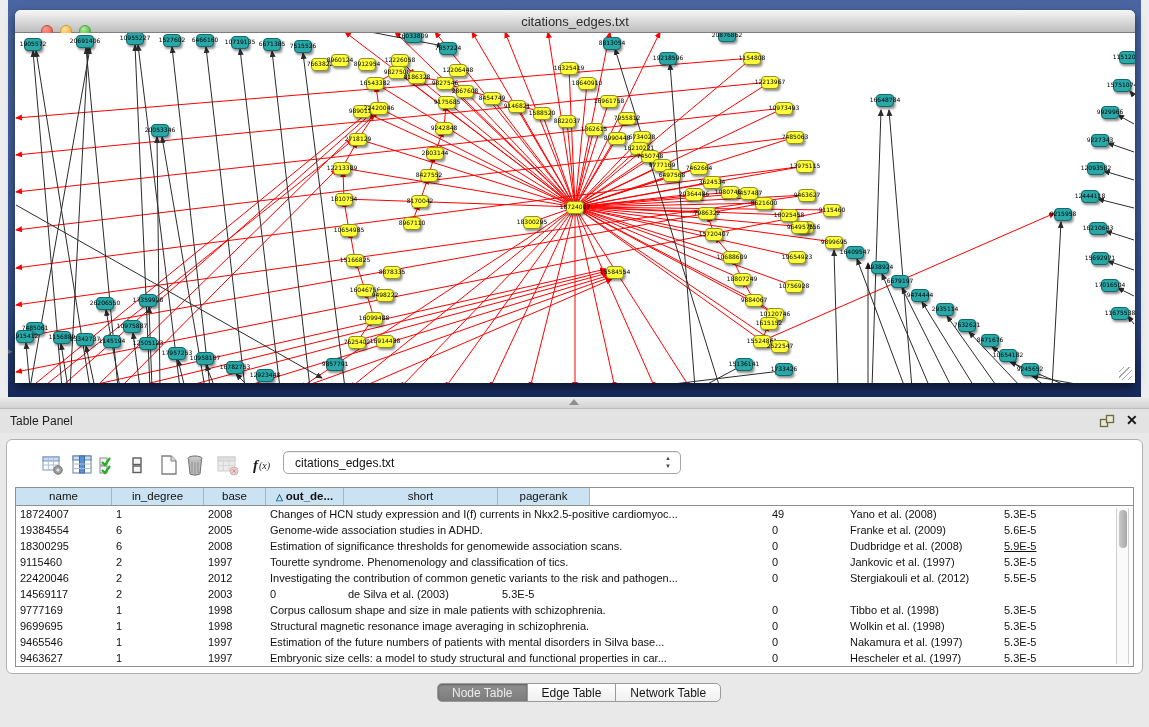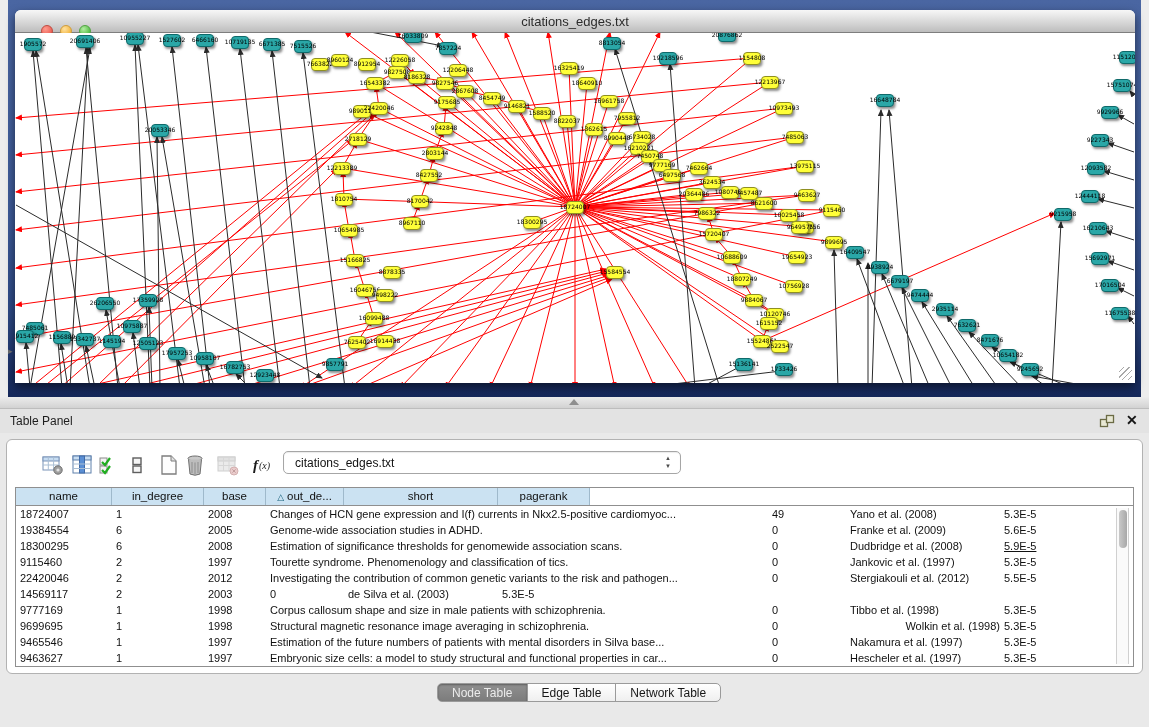--- a/index.html
+++ b/index.html
@@ -595,31 +595,31 @@
       </div>
     <div id="combo">
       <span id="combo-text">citations_edges.txt</span>
       <span id="combo-arrows">▲<br>▼</span>
     </div>
     <div id="dtable">
       <div id="thead">
           <div class="th" style="width: 96px;"><span>name</span></div>
           <div class="th" style="width: 92px;"><span>in_degree</span></div>
           <div class="th" style="width: 62px;"><span>base</span></div>
-          <div class="th" style="width: 78px;"><span class="sort">△</span><span>out_de...</span></div>
+          <div class="th" style="width: 78px; font-weight: bold;"><span class="sort">△</span><span>out_de...</span></div>
           <div class="th" style="width: 154px;"><span>short</span></div>
           <div class="th" style="width: 92px;"><span>pagerank</span></div>
           <div class="th filler"></div>
         </div>
       <div id="tbody">
           <div class="trow">
             <div class="td" style="width: 96px;">18724007</div>
             <div class="td" style="width: 92px;">1</div>
             <div class="td" style="width: 62px;">2008</div>
-            <div class="td" style="width: 502px;">Changes of HCN gene expression and I(f) currents in Nkx2.5-positive cardiomyoc...</div>
+            <div class="td" style="width: 502px;">Changes of HCN study expression and I(f) currents in Nkx2.5-positive cardiomyoc...</div>
             <div class="td" style="width: 78px;">49</div>
             <div class="td" style="width: 154px;">Yano et al. (2008)</div>
             <div class="td" style="width: 92px;">5.3E-5</div>
           </div>
           <div class="trow">
             <div class="td" style="width: 96px;">19384554</div>
             <div class="td" style="width: 92px;">6</div>
             <div class="td" style="width: 62px;">2005</div>
             <div class="td" style="width: 502px;">Genome-wide association studies in ADHD.</div>
             <div class="td" style="width: 78px;">0</div>
@@ -669,21 +669,21 @@
             <div class="td" style="width: 78px;">0</div>
             <div class="td" style="width: 154px;">Tibbo et al. (1998)</div>
             <div class="td" style="width: 92px;">5.3E-5</div>
           </div>
           <div class="trow">
             <div class="td" style="width: 96px;">9699695</div>
             <div class="td" style="width: 92px;">1</div>
             <div class="td" style="width: 62px;">1998</div>
             <div class="td" style="width: 502px;">Structural magnetic resonance image averaging in schizophrenia.</div>
             <div class="td" style="width: 78px;">0</div>
-            <div class="td" style="width: 154px; text-align: right;">Wolkin et al. (1998)</div>
+            <div class="td" style="width: 154px;">Wolkin et al. (1998)</div>
             <div class="td" style="width: 92px;">5.3E-5</div>
           </div>
           <div class="trow">
             <div class="td" style="width: 96px;">9465546</div>
             <div class="td" style="width: 92px;">1</div>
             <div class="td" style="width: 62px;">1997</div>
             <div class="td" style="width: 502px;">Estimation of the future numbers of patients with mental disorders in Silva base...</div>
             <div class="td" style="width: 78px;">0</div>
             <div class="td" style="width: 154px;">Nakamura et al. (1997)</div>
             <div class="td" style="width: 92px;">5.3E-5</div>

